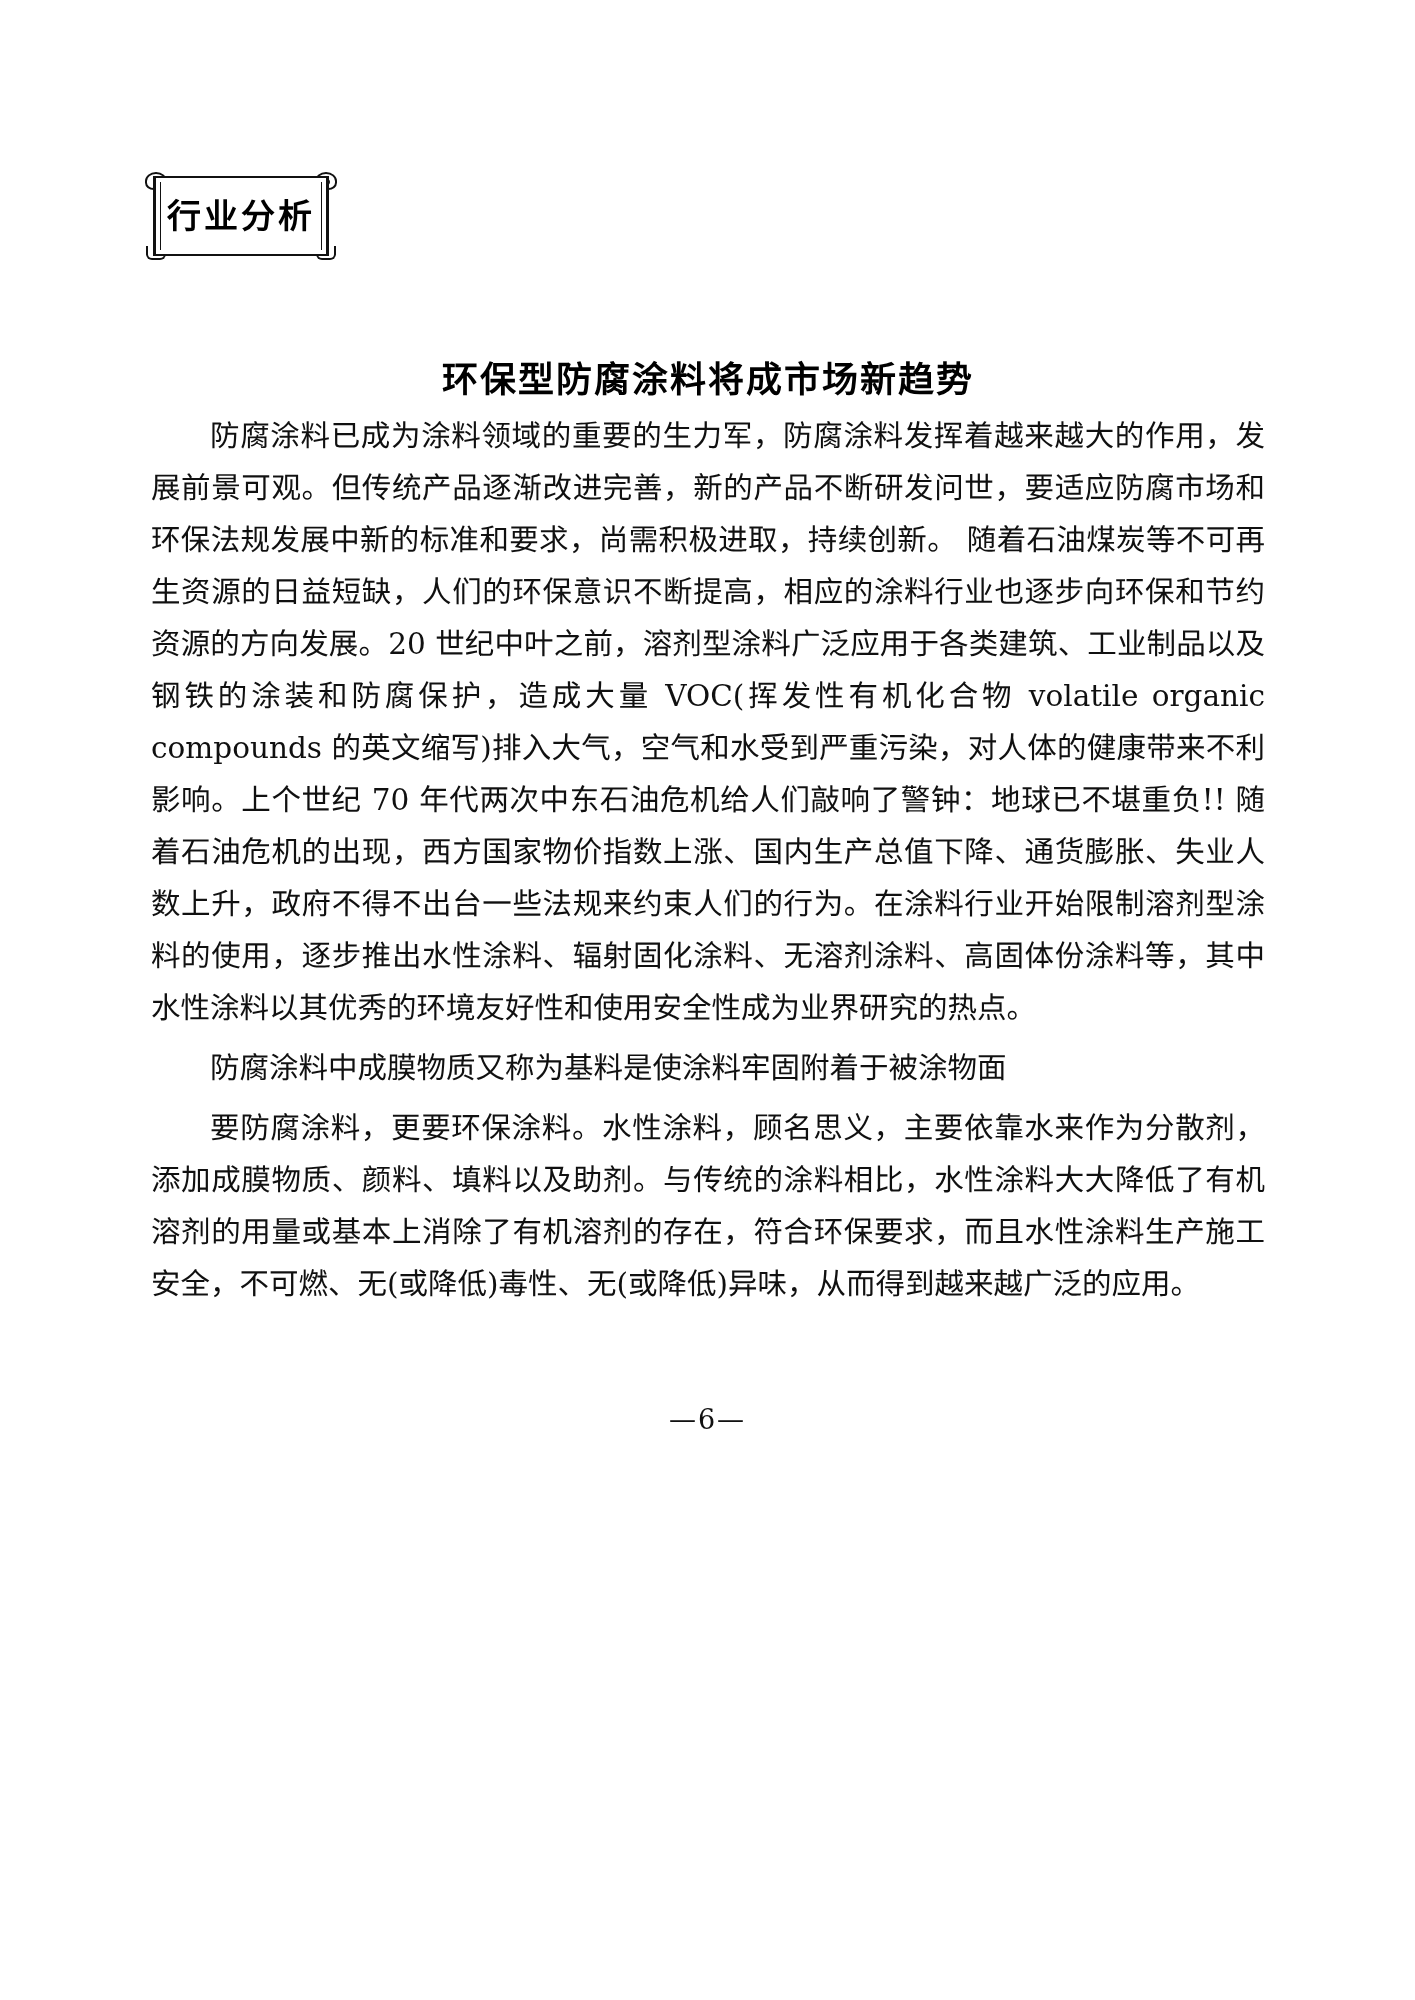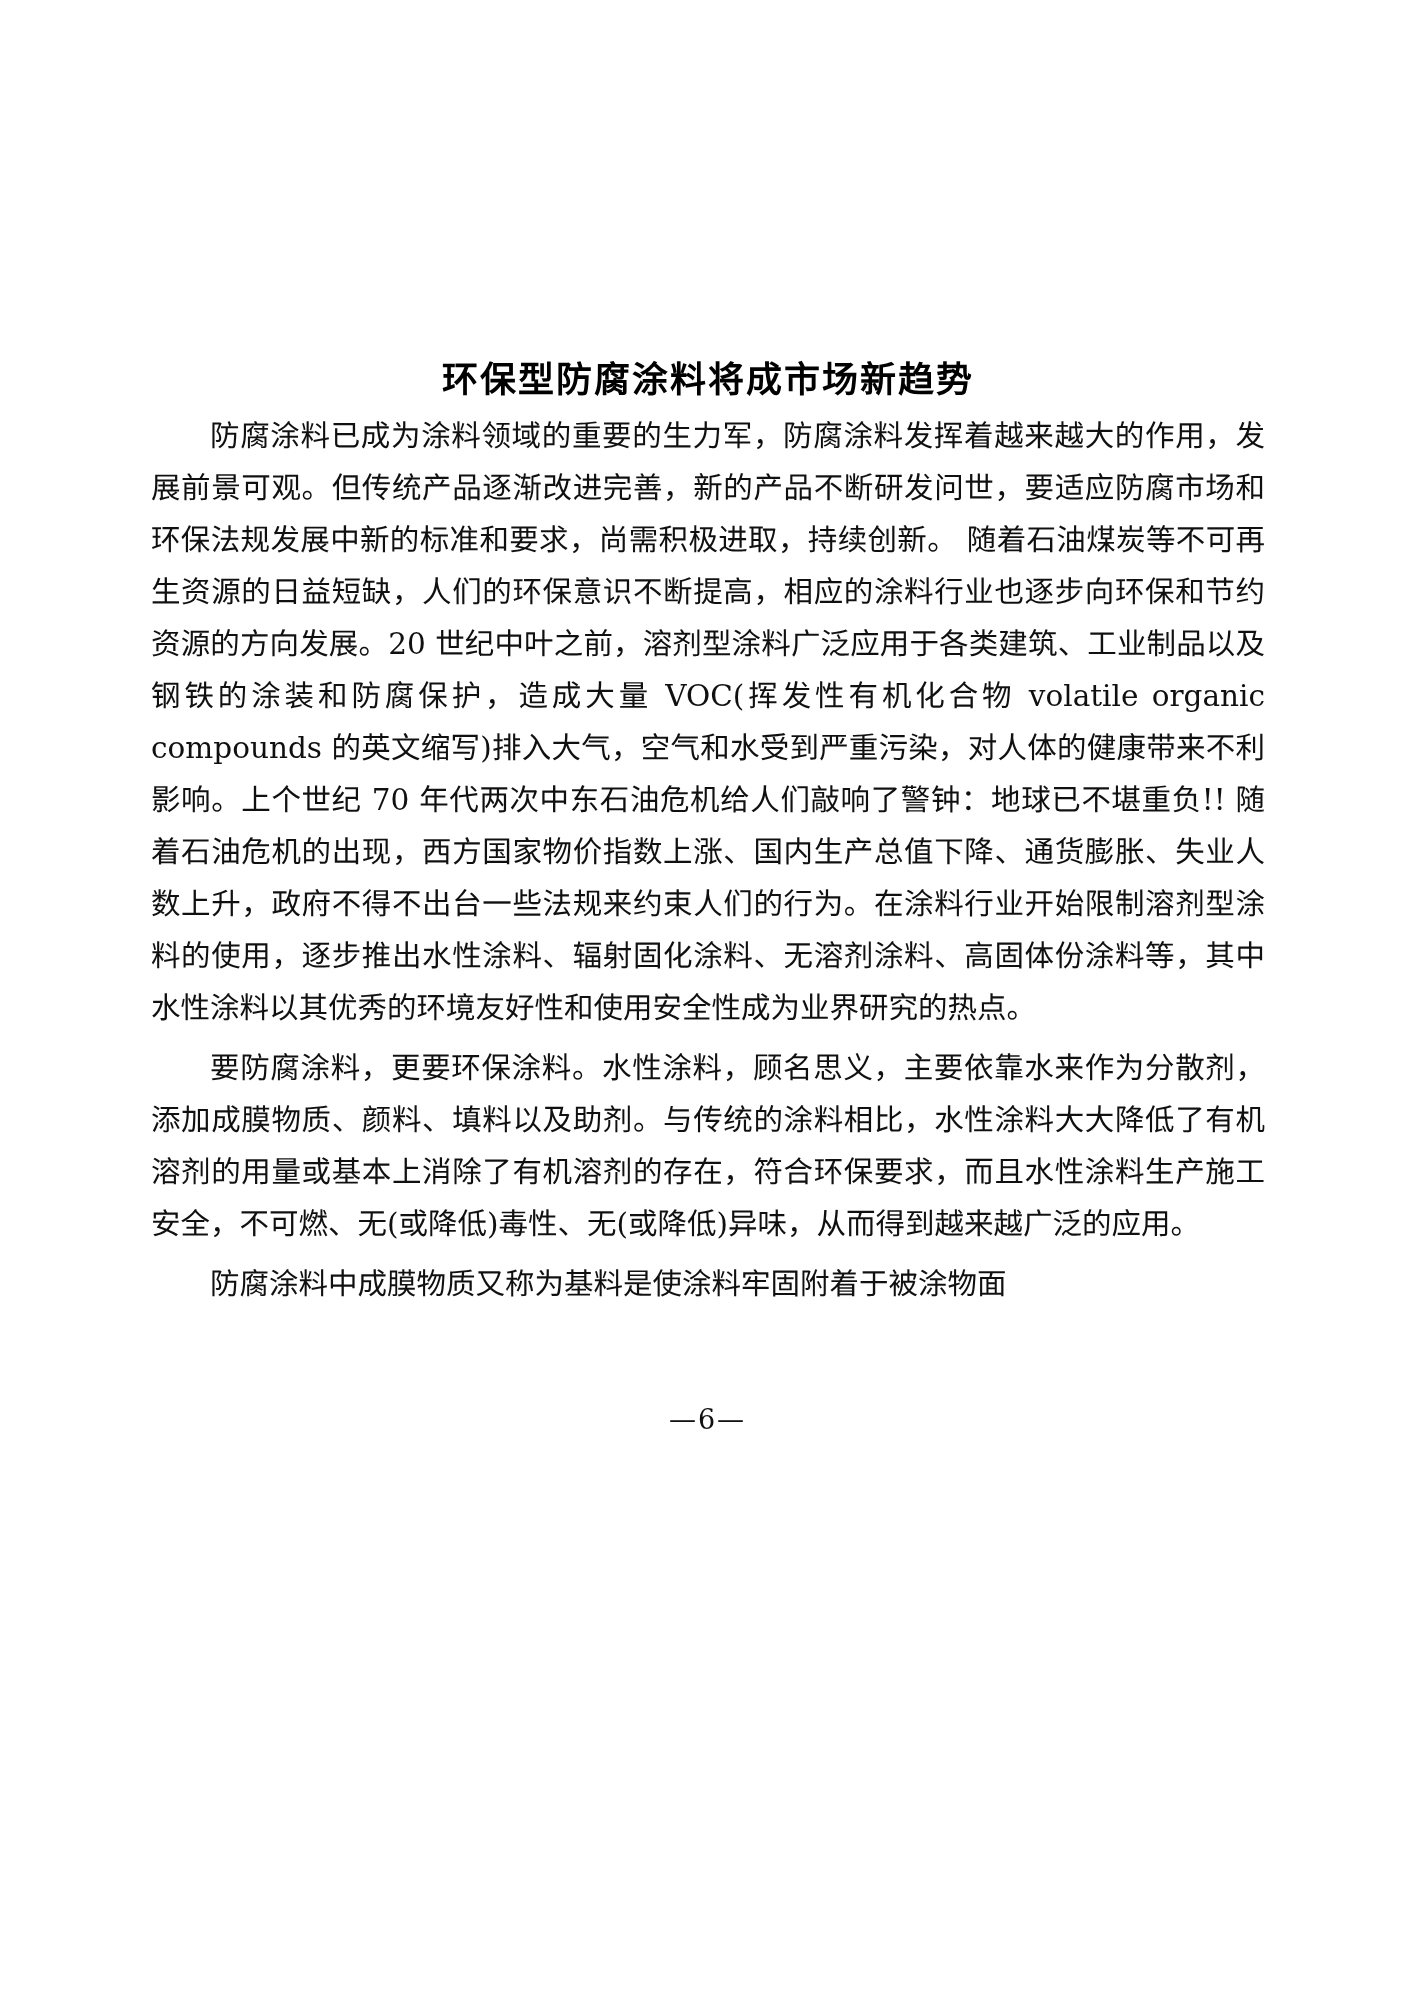--- a/index.html
+++ b/index.html
@@ -148,24 +148,32 @@
     letter-spacing: 2px;
     color: #111;
     font-family: "DejaVu Serif", "Liberation Serif", serif;
   }
 </style>
 </head>
 <body>
 
 <div class="page">
 
+  <div class="banner">
+    <div class="banner-curl left"></div>
+    <div class="banner-curl right"></div>
+    <div class="banner-foot left"></div>
+    <div class="banner-foot right"></div>
+    <div class="banner-frame"></div>
+    <div class="banner-text">行业分析</div>
+  </div>
 
   <h1 class="article-title">环保型防腐涂料将成市场新趋势</h1>
 
   <div class="body-text">
     <p>防腐涂料已成为涂料领域的重要的生力军，防腐涂料发挥着越来越大的作用，发展前景可观。但传统产品逐渐改进完善，新的产品不断研发问世，要适应防腐市场和环保法规发展中新的标准和要求，尚需积极进取，持续创新。 随着石油煤炭等不可再生资源的日益短缺，人们的环保意识不断提高，相应的涂料行业也逐步向环保和节约资源的方向发展。20 世纪中叶之前，溶剂型涂料广泛应用于各类建筑、工业制品以及钢铁的涂装和防腐保护，造成大量 VOC(挥发性有机化合物 volatile organic compounds 的英文缩写)排入大气，空气和水受到严重污染，对人体的健康带来不利影响。上个世纪 70 年代两次中东石油危机给人们敲响了警钟：地球已不堪重负!! 随着石油危机的出现，西方国家物价指数上涨、国内生产总值下降、通货膨胀、失业人数上升，政府不得不出台一些法规来约束人们的行为。在涂料行业开始限制溶剂型涂料的使用，逐步推出水性涂料、辐射固化涂料、无溶剂涂料、高固体份涂料等，其中水性涂料以其优秀的环境友好性和使用安全性成为业界研究的热点。</p>
+    <p>防腐涂料中成膜物质又称为基料是使涂料牢固附着于被涂物面</p>
     <p>要防腐涂料，更要环保涂料。水性涂料，顾名思义，主要依靠水来作为分散剂，添加成膜物质、颜料、填料以及助剂。与传统的涂料相比，水性涂料大大降低了有机溶剂的用量或基本上消除了有机溶剂的存在，符合环保要求，而且水性涂料生产施工安全，不可燃、无(或降低)毒性、无(或降低)异味，从而得到越来越广泛的应用。</p>
-    <p>防腐涂料中成膜物质又称为基料是使涂料牢固附着于被涂物面</p>
   </div>
 
   <div class="page-number">—6—</div>
 
 </div>
 
 </body></html>

